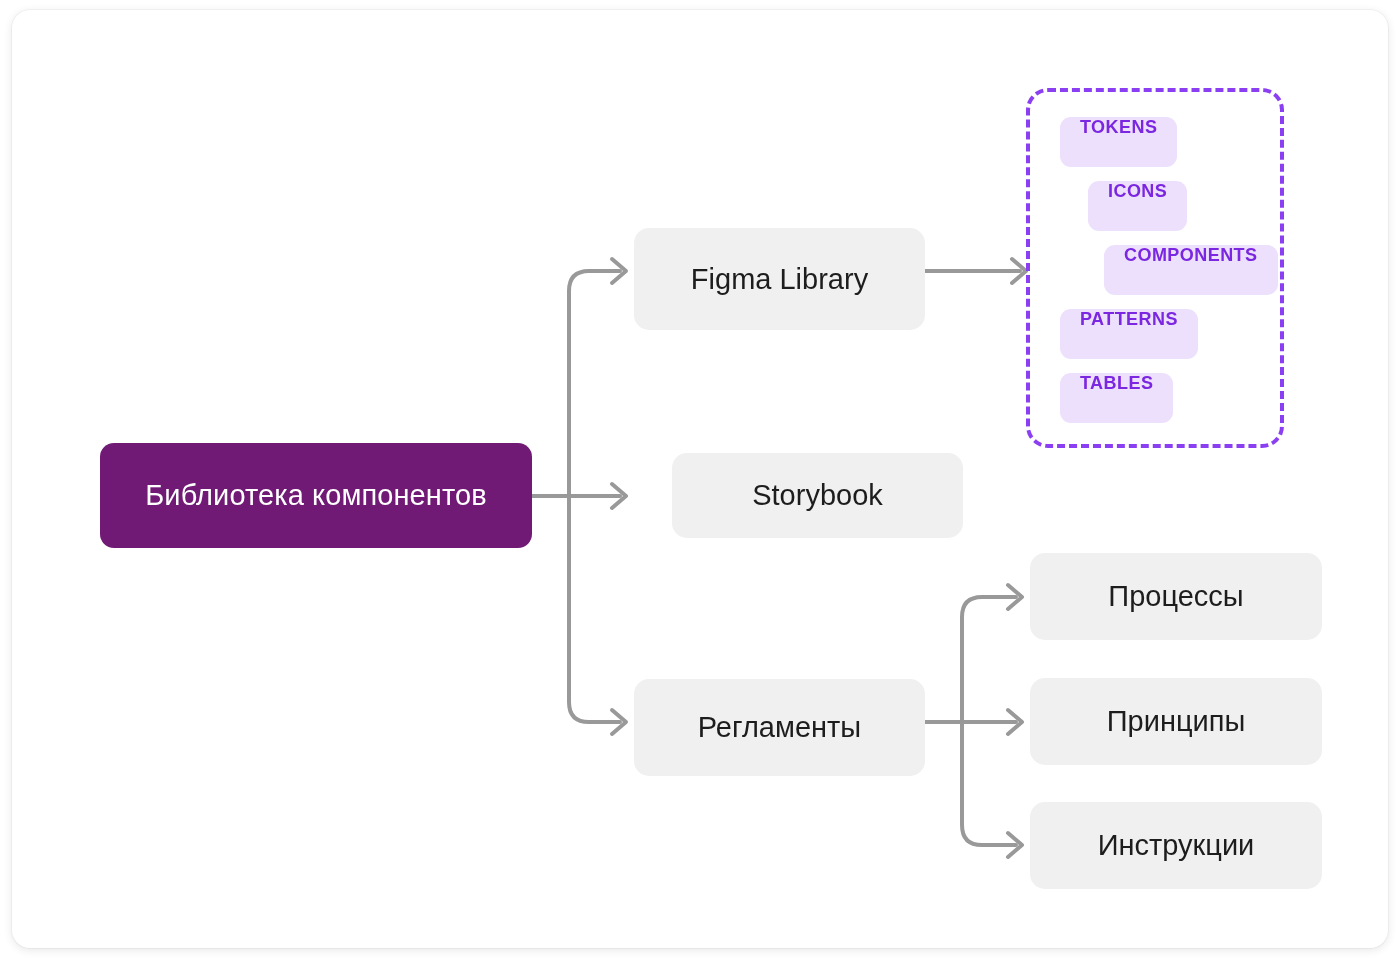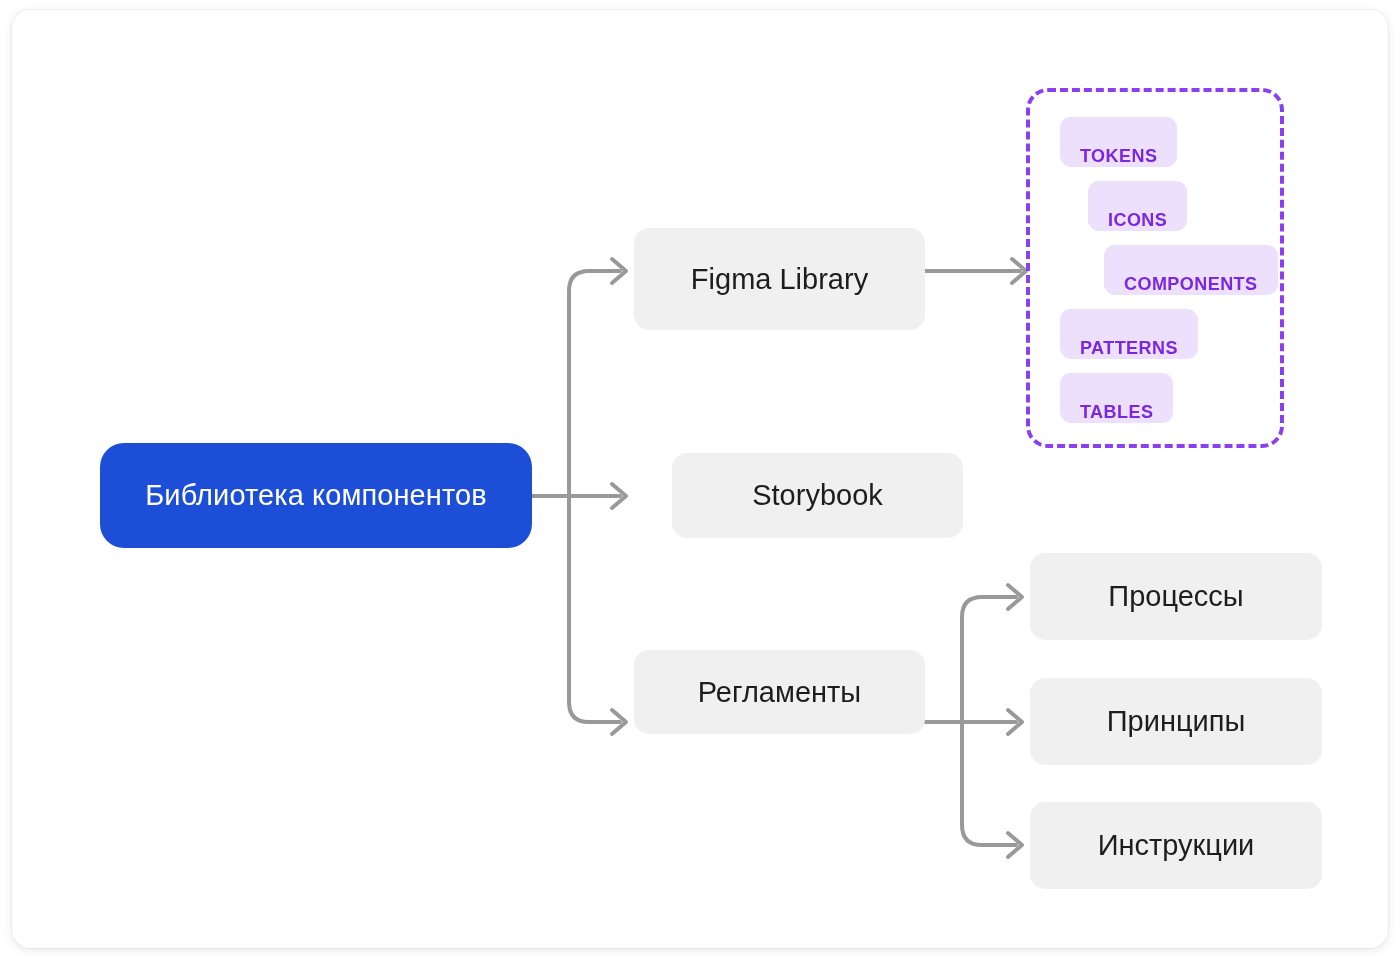--- a/index.html
+++ b/index.html
@@ -41,23 +41,23 @@
   }
   .node {
     position: absolute;
     box-sizing: border-box;
     display: flex;
     align-items: center;
     justify-content: center;
     text-align: center;
   }
   .node-root {
-    background: #1d4ed8;
+    background: #701a75;
     color: #ffffff;
-    border-radius: 24px;
+    border-radius: 14px;
     font-size: 29px;
     letter-spacing: 0.1px;
   }
   .node-branch {
     background: #f0f0f0;
     color: #1d1d1d;
     border-radius: 15px;
     font-size: 29px;
   }
   .node-leaf {
@@ -70,21 +70,21 @@
     position: absolute;
     box-sizing: border-box;
     border: 4px dashed #8b3ff2;
     border-radius: 22px;
     background: transparent;
   }
   .chip {
     position: absolute;
     box-sizing: border-box;
     display: flex;
-    align-items: flex-end;
+    align-items: flex-start;
     justify-content: center;
     background: #ece0fd;
     color: #7b26e0;
     border-radius: 11px;
     font-size: 18px;
     font-weight: bold;
     letter-spacing: 0.45px;
     height: 50px;
     padding: 0 20px;
   }
@@ -128,21 +128,21 @@
     </div>
 
     <div class="node node-branch" style="left:622px; top:218px; width:291px; height:102px;">
       <span>Figma Library</span>
     </div>
 
     <div class="node node-branch" style="left:622px; top:443px; width:291px; height:85px;margin-left:38px;">
       <span>Storybook</span>
     </div>
 
-    <div class="node node-branch" style="left:622px; top:640px; width:291px; height:84px;">
+    <div class="node node-branch" style="left:622px; top:669px; width:291px; height:97px;">
       <span>Регламенты</span>
     </div>
 
     <div class="node node-leaf" style="left:1018px; top:543px; width:292px; height:87px;">
       <span>Процессы</span>
     </div>
 
     <div class="node node-leaf" style="left:1018px; top:668px; width:292px; height:87px;">
       <span>Принципы</span>
     </div>

